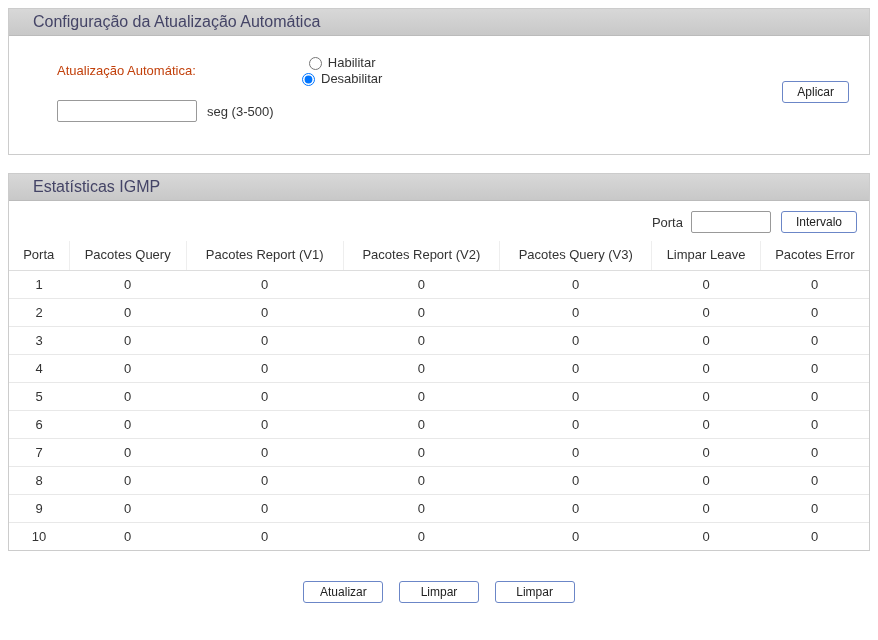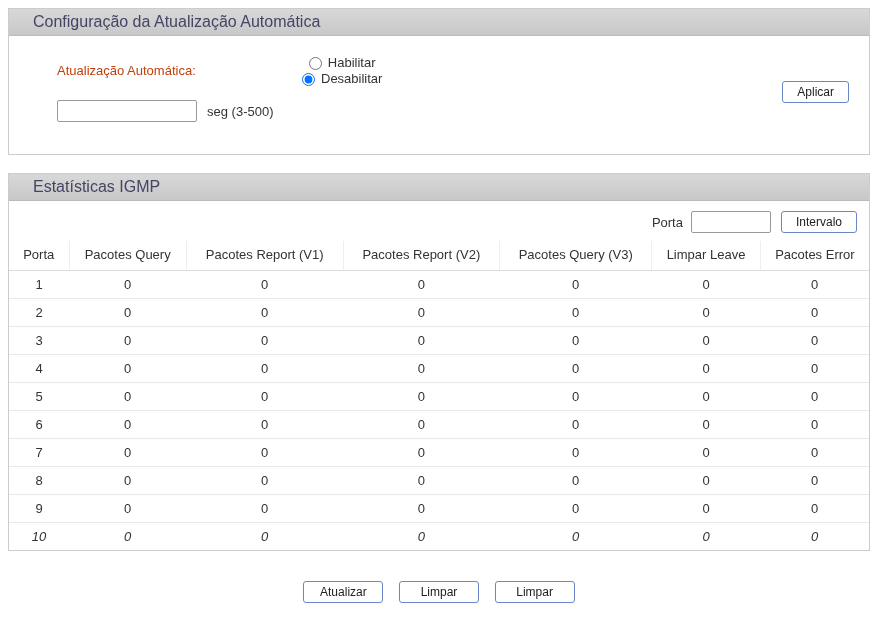--- a/index.html
+++ b/index.html
@@ -117,21 +117,20 @@
       border-right: none;
     }
     table.data-table td {
       text-align: center;
       padding: 6px 4px;
       border-bottom: 1px solid #e8e8e8;
       color: #333;
     }
     table.data-table tbody tr:last-child td {
       border-bottom: none;
-      font-style: italic;
     }
     .col-porta { width: 60px; }
     .action-row {
       text-align: center;
       padding: 12px 0 4px 0;
     }
     .action-row .btn {
       margin: 0 6px;
       min-width: 80px;
       text-align: center;

